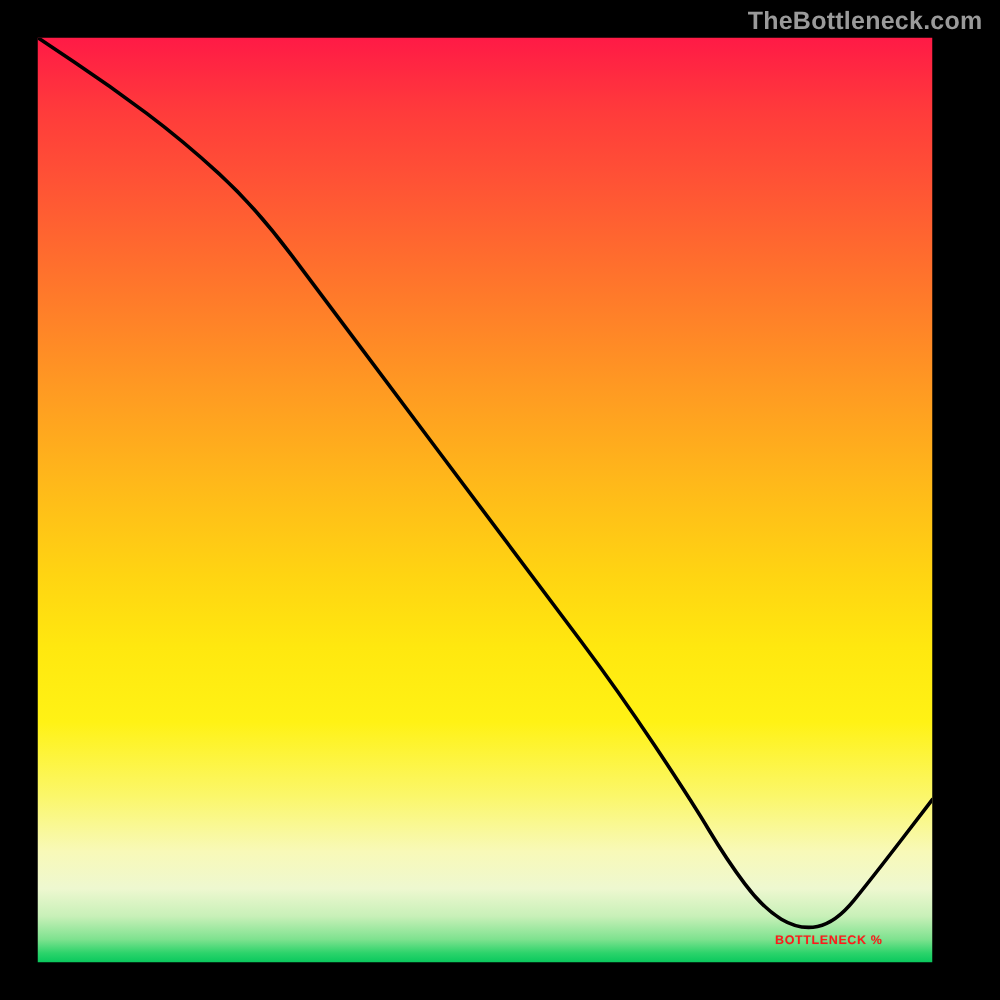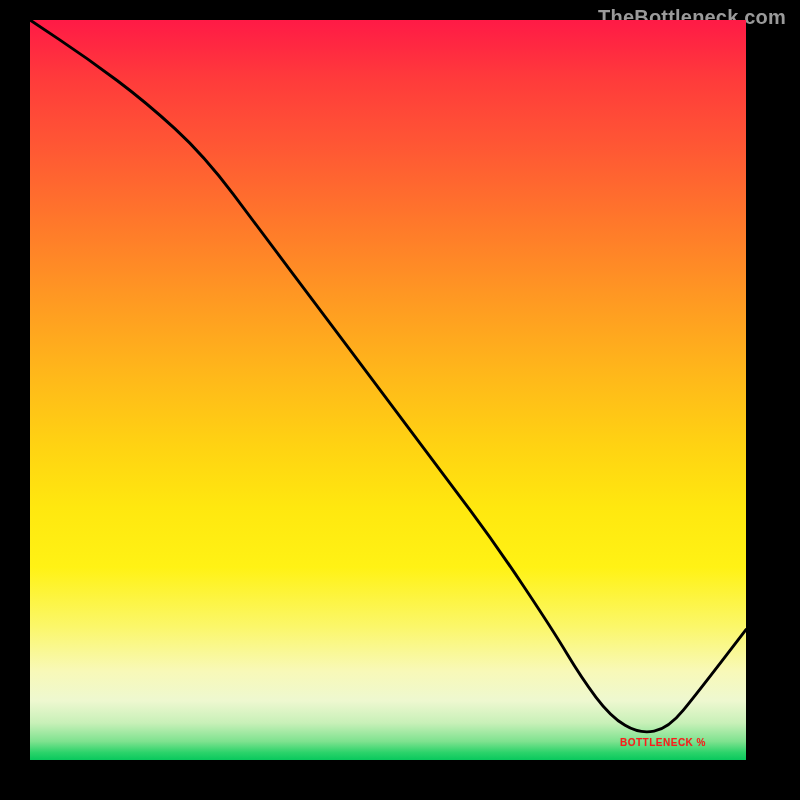--- a/index.html
+++ b/index.html
@@ -1,19 +1,19 @@
 <!DOCTYPE html>
 <html><head>
 <meta charset="utf-8">
 <style>
   * { margin: 0; padding: 0; box-sizing: border-box; }
   html, body { width: 800px; height: 800px; background: #000; overflow: hidden; font-family: Arial, sans-serif; }
   .stage { position: relative; width: 800px; height: 800px; background: #000; border-radius: 10px; }
   .watermark { position: absolute; top: 6px; right: 14px; color: #9a9a9a; font-size: 20px; font-weight: 600; letter-spacing: 0.2px; }
-  .plot { position: absolute; left: 30px; top: 20px; width: 716px; height: 740px; overflow: hidden; }
+  .plot { position: absolute; left: 30px; top: 30px; width: 716px; height: 740px; overflow: hidden; }
   .gradient {
     position: absolute; inset: 0;
     background: linear-gradient(to bottom,
       #ff1a46 0%,
       #ff3b3b 8%,
       #ff5a33 18%,
       #ff7a2a 28%,
       #ff9a22 38%,
       #ffb81a 48%,
       #ffd412 58%,

